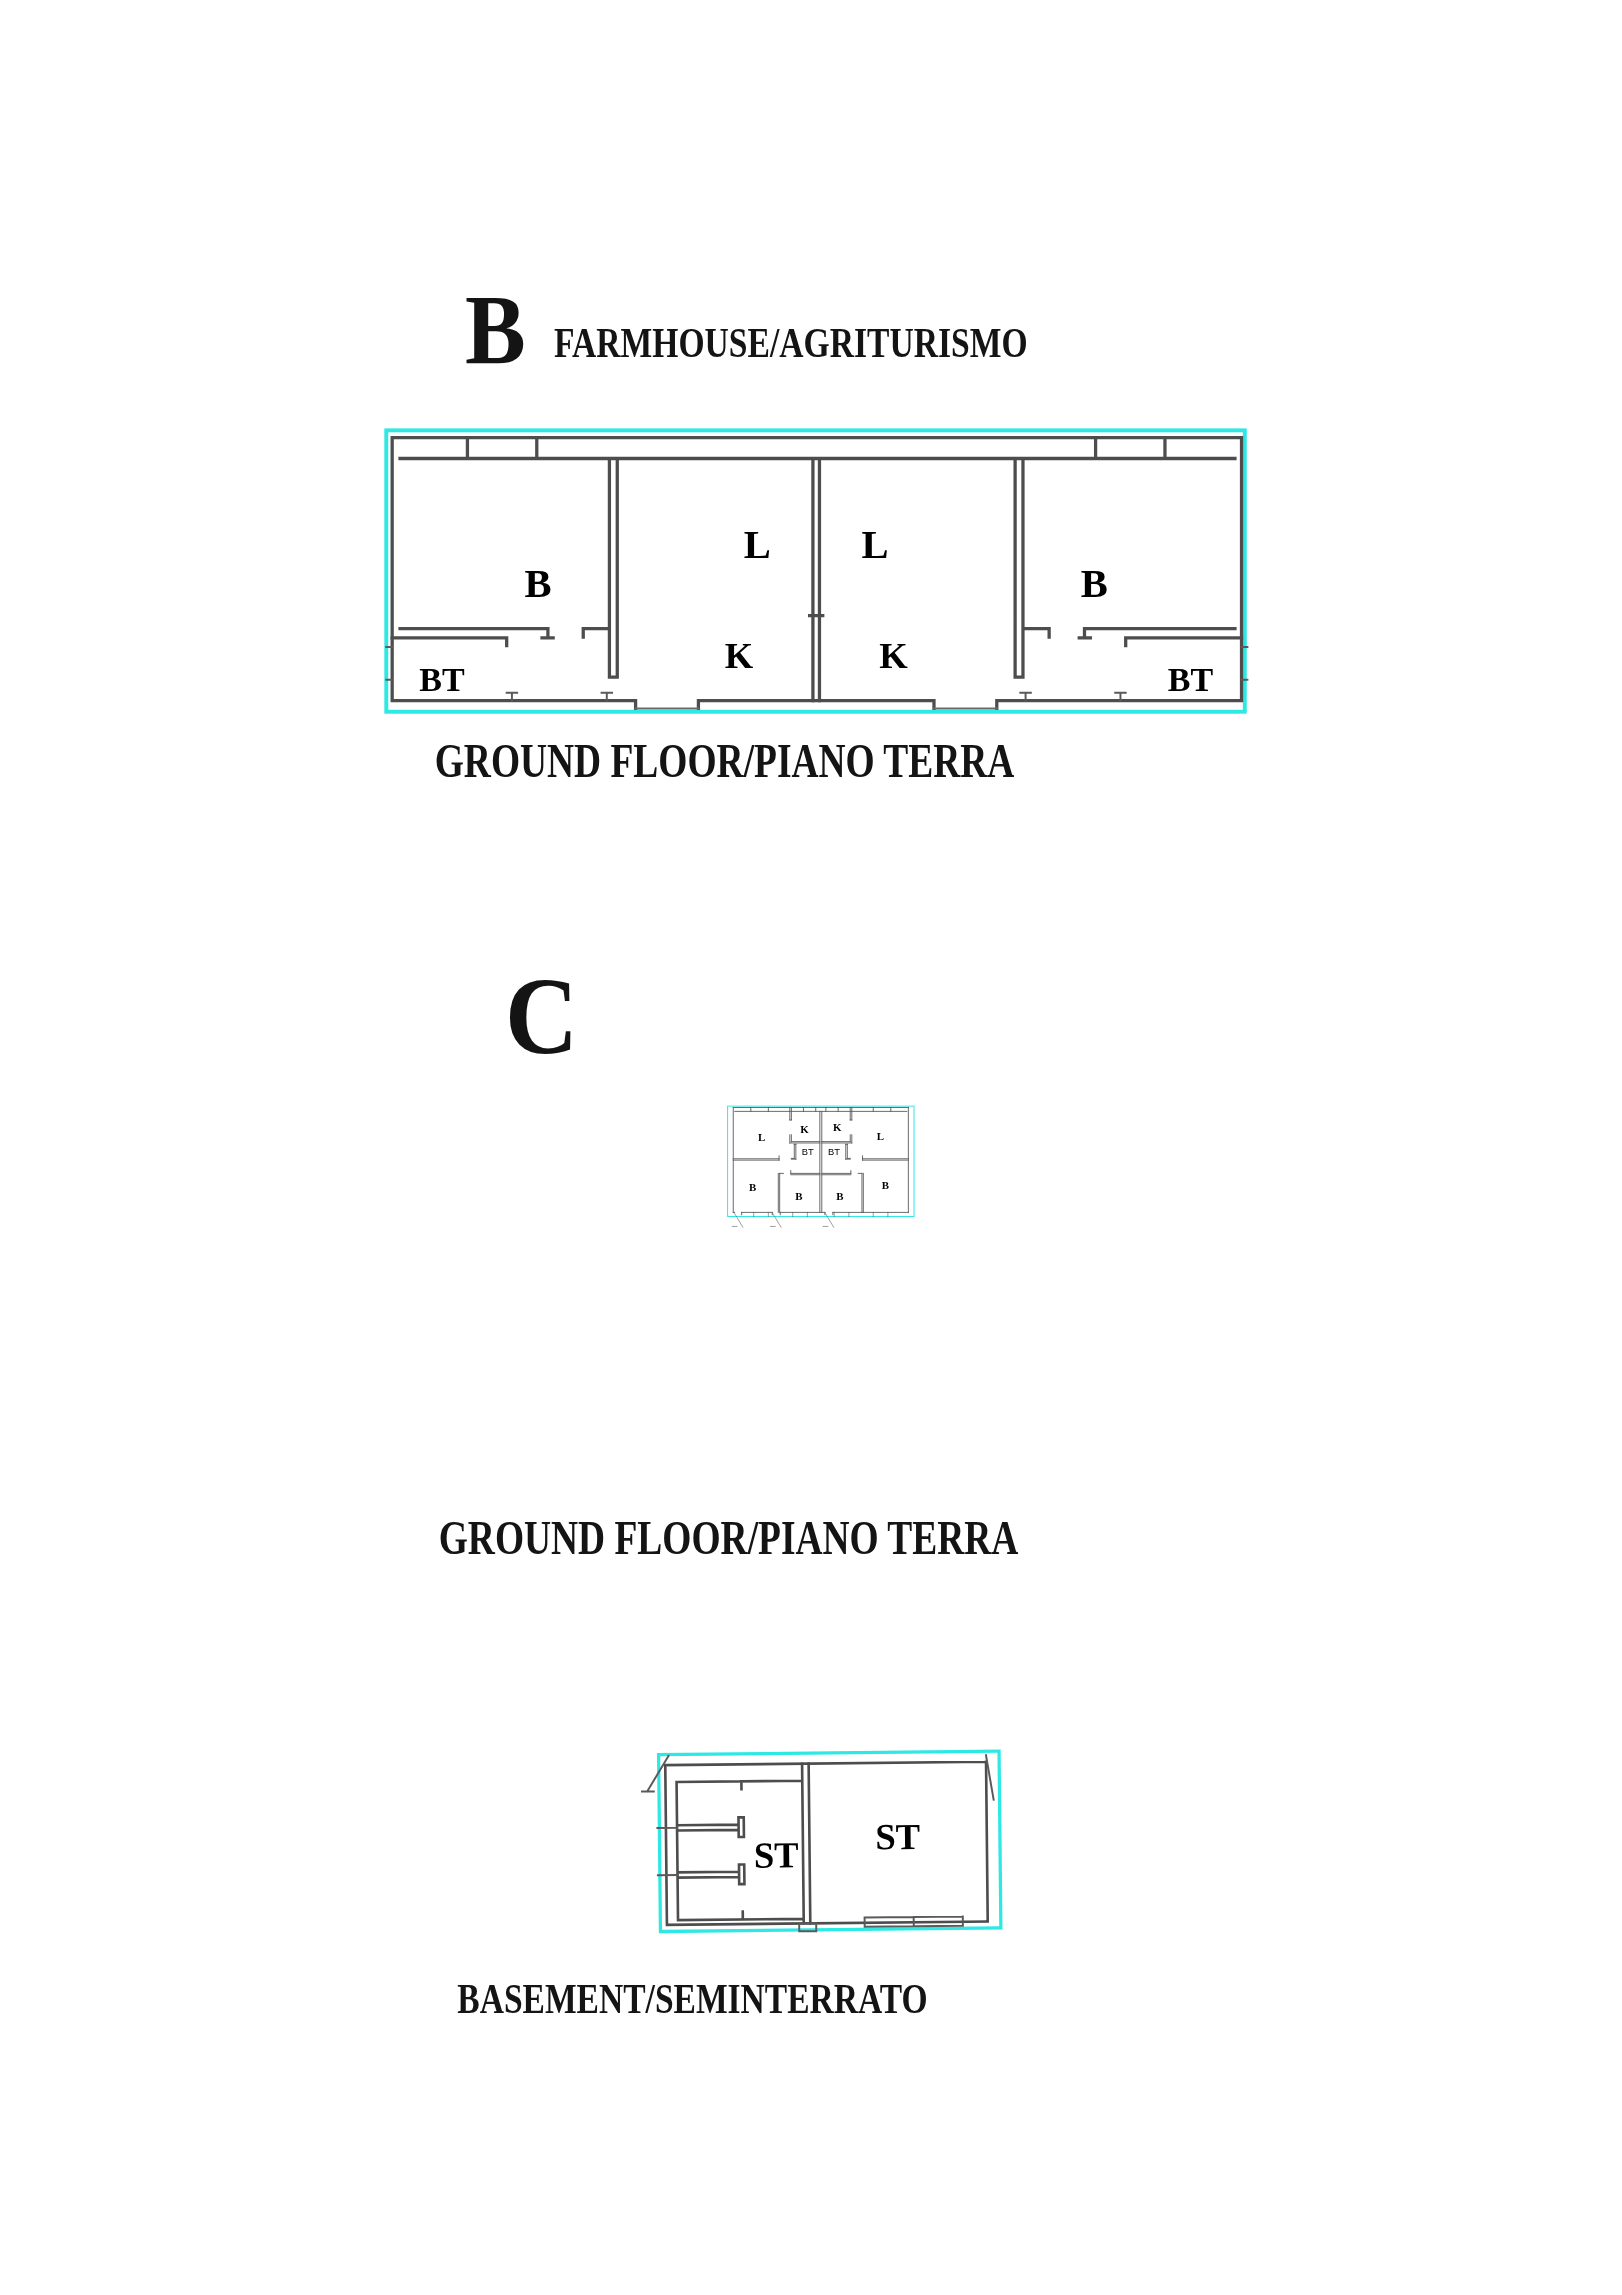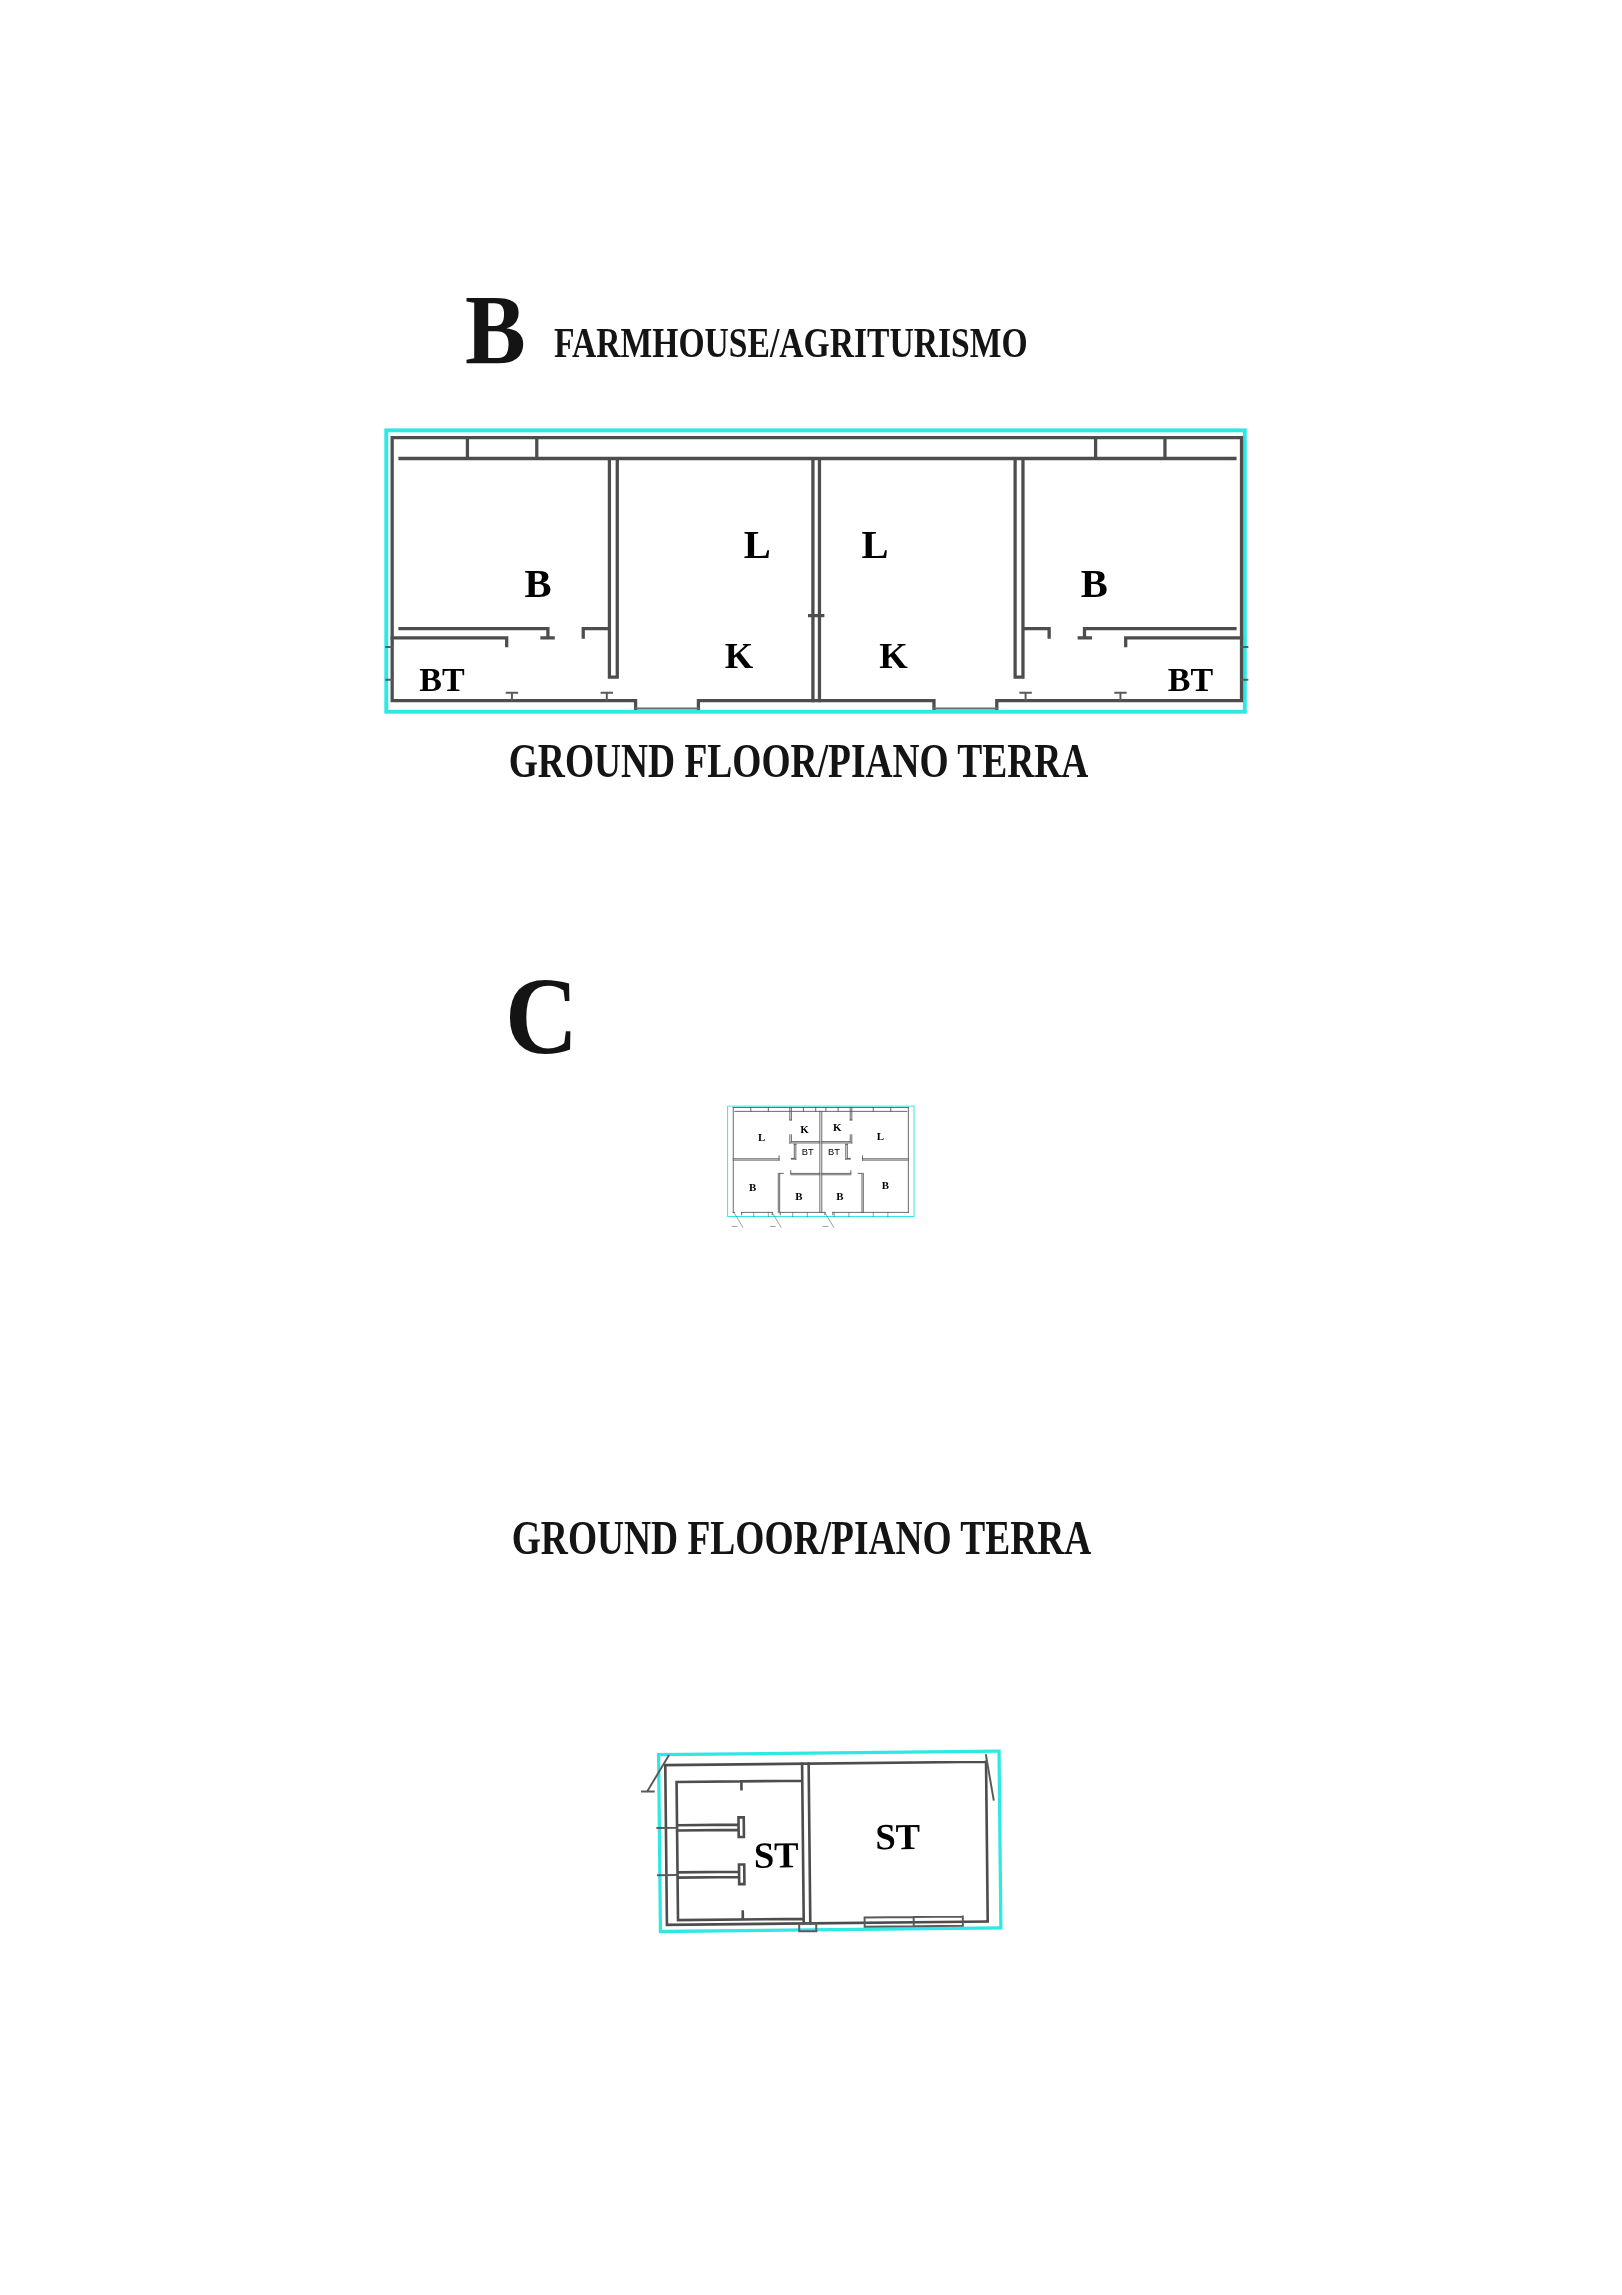--- a/index.html
+++ b/index.html
@@ -31,21 +31,20 @@
     font-family: "Liberation Serif", serif;
     font-weight: bold;
     color: #141414;
     line-height: 1;
     display: inline-block;
     transform: scaleX(0.80);
     transform-origin: left top;
     white-space: nowrap;
   }
   .caption-row {
-    text-align: center;
     white-space: nowrap;
   }
   .caption {
     font-family: "Liberation Serif", serif;
     font-weight: bold;
     color: #141414;
     line-height: 1;
     display: inline-block;
     transform: scaleX(0.78);
     transform-origin: center top;
@@ -232,15 +231,18 @@
         M1320,2930 H1470  M1320,2944 H1470
         M1320,2930 V2944  M1395,2930 V2944  M1470,2930 V2944"></path>
       <path class="mark" d="
         M990,2734 L1023,2680  M982,2734 H1000  M1508,2684 L1519,2752"></path>
 
       <text x="1186" y="2852" font-size="56" class="room-label">ST</text>
       <text x="1372" y="2826" font-size="56" class="room-label">ST</text>
     </g>
   </svg>
 
+  <div class="abs caption-row" style="left:391px; top:1977px; width:890px;">
+    <span class="caption" style="font-size:43px;">BASEMENT/SEMINTERRATO</span>
+  </div>
 
 </div>
 
 
 </body></html>

